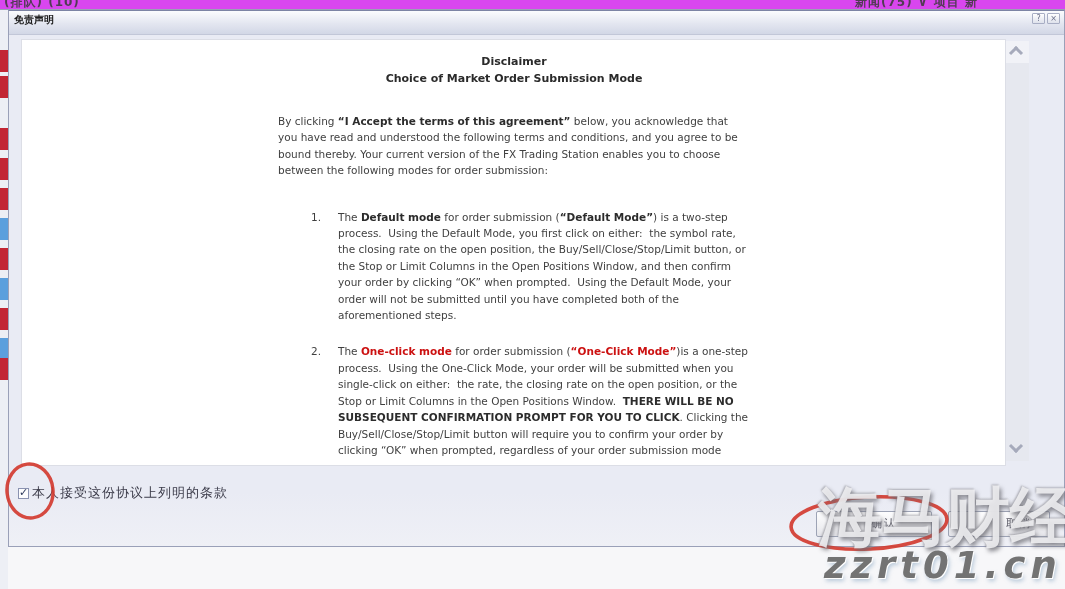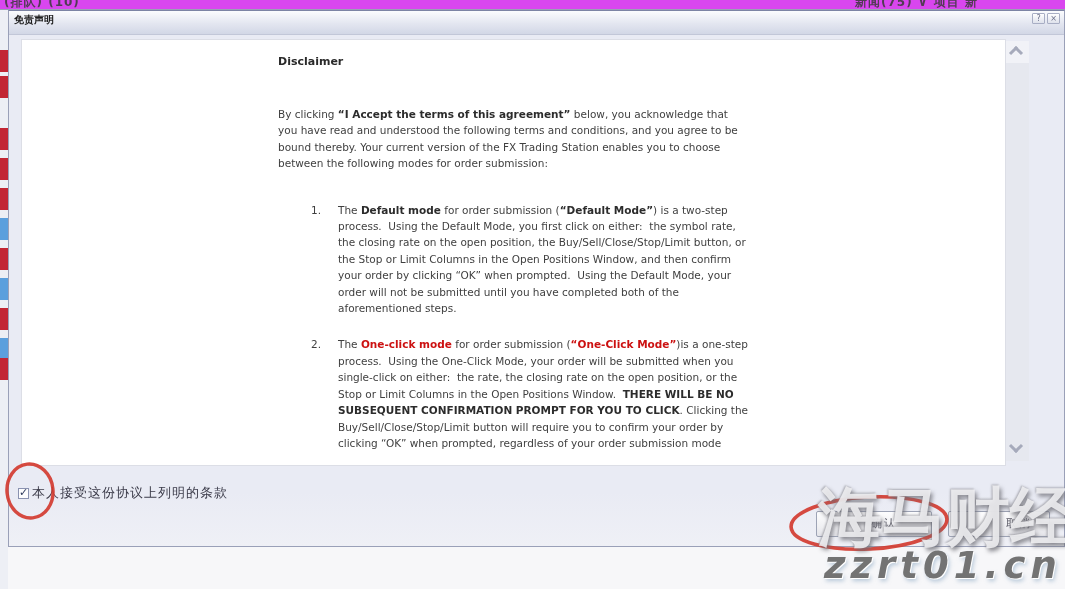--- a/index.html
+++ b/index.html
@@ -59,25 +59,25 @@
     width:13px; height:11px; font-size:8px; line-height:10px; text-align:center;
     color:#6b708a; color:#6b708a; background:linear-gradient(180deg,#fff,#dfe2ec);
     border:1px solid #a8aec4; border-radius:1px; cursor:default;
   }
   
   .agreement {
     position:absolute; left:12px; top:28px; width:985px; height:427px;
     background:#ffffff; border:1px solid #dcdee6; overflow:hidden;
   }
   .text-col { margin-left:256px; width:472px; padding-top:13px; color:#3f3f3f; }
-  .heading { font-size:11px; font-weight:bold; color:#2a2a2a; line-height:17px; }
+  .heading { text-align:center; font-size:11px; font-weight:bold; color:#2a2a2a; line-height:17px; }
   .rich-text {
     font-size:10.5px; line-height:16.4px; white-space:pre-wrap; color:#3f3f3f;
   }
-  .intro { margin-top:36px; }
+  .intro { margin-top:26px; }
   .olist { margin-top:30px; }
   .olist-item { display:flex; padding-left:33px; }
   .olist-item + .olist-item { margin-top:20px; }
   .num { width:27px; flex:none; font-size:10.5px; line-height:16.4px; color:#3f3f3f; }
   .seg-bold { font-weight:bold; color:#2c2c2c; }
   .seg-red { color:#cc1111; }
   
   .scrollbar {
     position:absolute; left:997px; top:30px; width:23px; height:420px;
     background:#e6e8ef; border-radius:2px;
@@ -143,20 +143,21 @@
     <span class="tb-buttons">
       <span class="tb-btn">?</span>
       <span class="tb-btn">×</span>
     </span>
   </div>
 
   <div class="agreement">
     <div class="text-col">
       <div class="heading">
         <div>Disclaimer</div>
+        <div>Choice of Market Order Submission Mode</div>
       </div>
       <div class="rich-text intro"><span>By clicking </span><span class="seg-bold">“I Accept the terms of this agreement”</span><span> below, you acknowledge that you have read and understood the following terms and conditions, and you agree to be bound thereby. Your current version of the FX Trading Station enables you to choose between the following modes for order submission:</span></div>
       <div class="olist">
         <div class="olist-item">
           <span class="num">1.</span>
           <div class="rich-text"><span>The </span><span class="seg-bold">Default mode</span><span> for order submission (</span><span class="seg-bold">“Default Mode”</span><span>) is a two-step process.  Using the Default Mode, you first click on either:  the symbol rate, the closing rate on the open position, the Buy/Sell/Close/Stop/Limit button, or the Stop or Limit Columns in the Open Positions Window, and then confirm your order by clicking “OK” when prompted.  Using the Default Mode, your order will not be submitted until you have completed both of the aforementioned steps.</span></div>
         </div>
         <div class="olist-item">
           <span class="num">2.</span>
           <div class="rich-text"><span>The </span><span class="seg-bold seg-red">One-click mode</span><span> for order submission (</span><span class="seg-bold seg-red">“One-Click Mode”</span><span>)is a one-step process.  Using the One-Click Mode, your order will be submitted when you single-click on either:  the rate, the closing rate on the open position, or the Stop or Limit Columns in the Open Positions Window.  </span><span class="seg-bold">THERE WILL BE NO SUBSEQUENT CONFIRMATION PROMPT FOR YOU TO CLICK</span><span>. Clicking the Buy/Sell/Close/Stop/Limit button will require you to confirm your order by clicking “OK” when prompted, regardless of your order submission mode</span></div>

